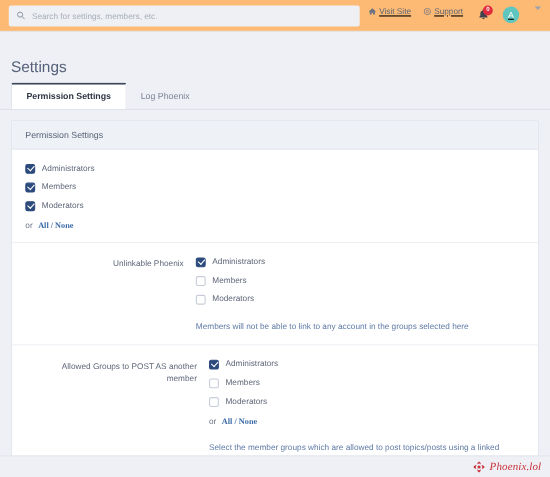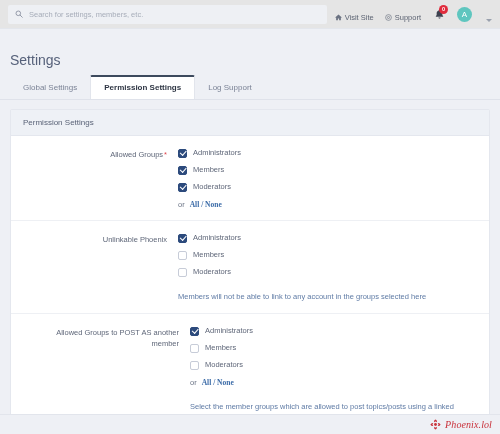--- a/index.html
+++ b/index.html
@@ -13,21 +13,21 @@
   .app {
     width: 500px; height: 434px;
     position: relative;
     background: #ffffff;
     overflow: hidden;
   }
 
   
   .topbar {
     height: 29px;
-    background: #e5e5e5;
+    background: #fdba74;
     border-bottom: 1px solid #e3e6ec;
     display: flex;
     align-items: center;
     padding: 0 8px;
     gap: 8px;
   }
   .search-wrap {
     flex: 1 1 auto;
     height: 19px;
     background: #eef0f4;
@@ -44,22 +44,23 @@
     border: 0; outline: 0; background: transparent;
     font-family: "Liberation Sans", sans-serif;
     font-size: 7.5px;
     color: #6d7483;
     width: 100%;
     padding: 0;
   }
   .search-input::placeholder { color: #a7adb9; }
 
   .top-links {
-    display: flex; align-items: flex-end; gap: 11px;
+    display: flex; align-items: flex-start; gap: 11px;
     margin-left: auto;
+    text-decoration: underline;
   }
   .top-link {
     display: flex; align-items: center; gap: 3px;
     font-size: 7.5px;
     color: #5d6473;
     text-decoration: none;
     white-space: nowrap;
   }
   .top-link svg { display:block; }
 
@@ -308,34 +309,30 @@
       <div class="avatar">A</div>
       <div class="caret-down"></div>
     </div>
   </div>
 
   <div class="page">
 
     <h1 class="page-title">Settings</h1>
 
     <div class="tabs">
-      <button class="tab">Global Settings</button>
       <button class="tab active">Permission Settings</button>
-      <button class="tab">Log Support</button>
+      <button class="tab">Log Phoenix</button>
     </div>
 
     <div class="card">
       <div class="card-header">Permission Settings</div>
 
       <div class="card-body">
 
         <div class="form-row">
-          <div class="form-label">
-            <span>Allowed Groups</span><span class="req">*</span>
-          </div>
           <div class="form-field">
             <div class="cb-row">
               <span class="cb checked"></span>
               <span class="cb-label">Administrators</span>
             </div>
             <div class="cb-row">
               <span class="cb checked"></span>
               <span class="cb-label">Members</span>
             </div>
             <div class="cb-row">

